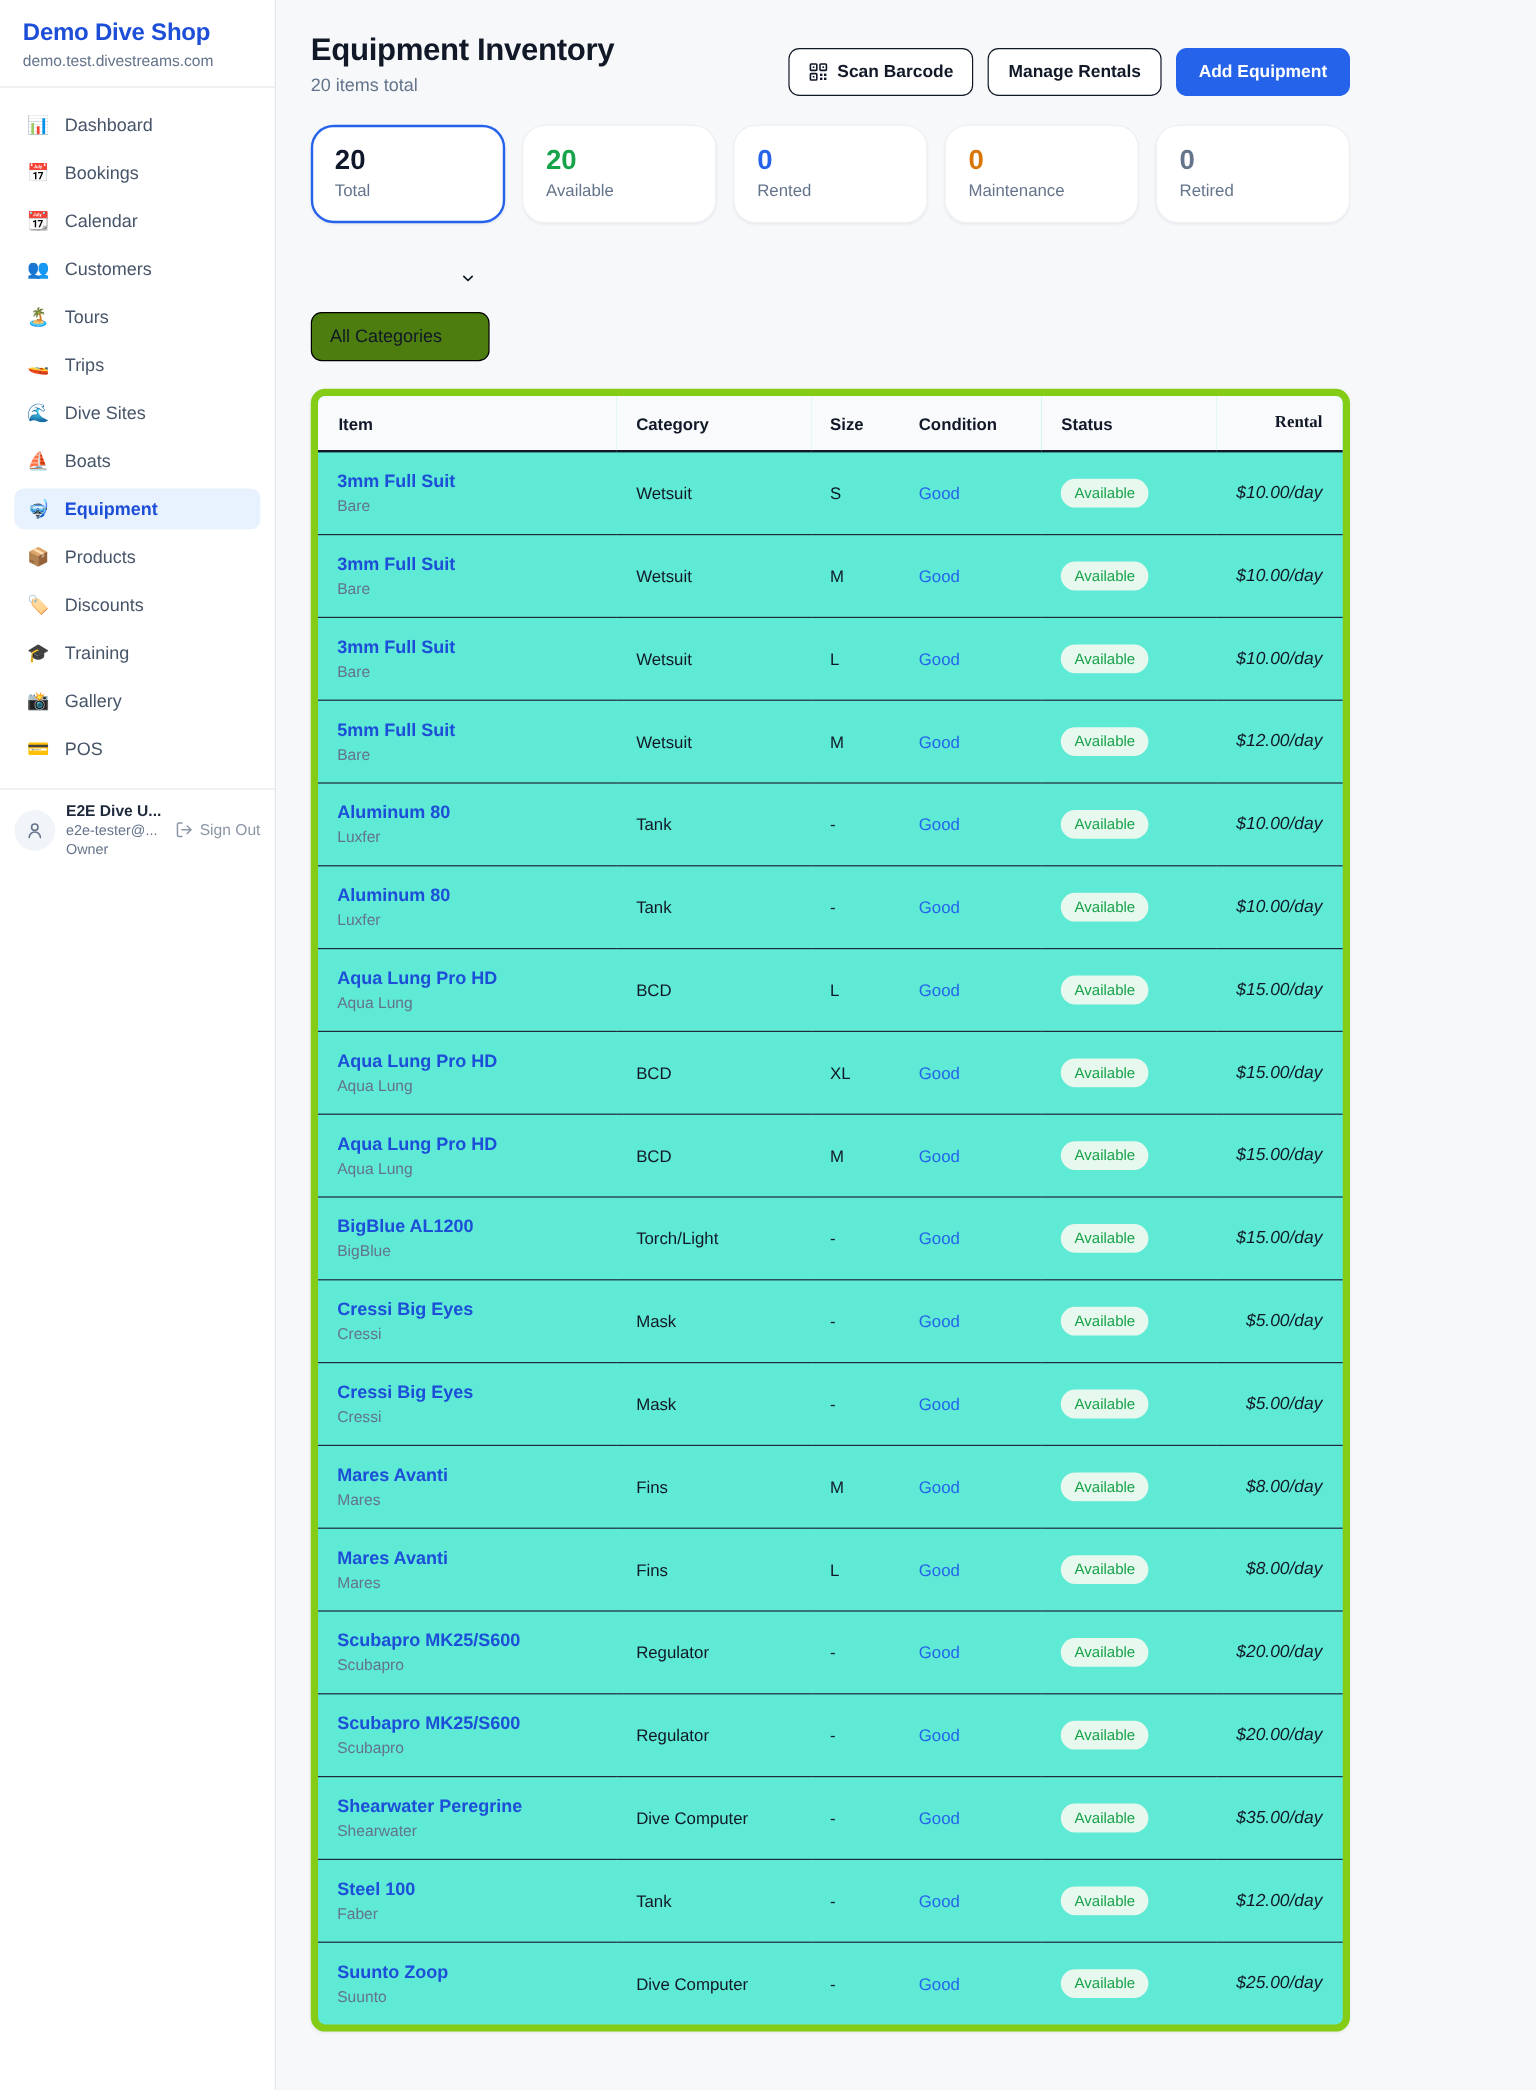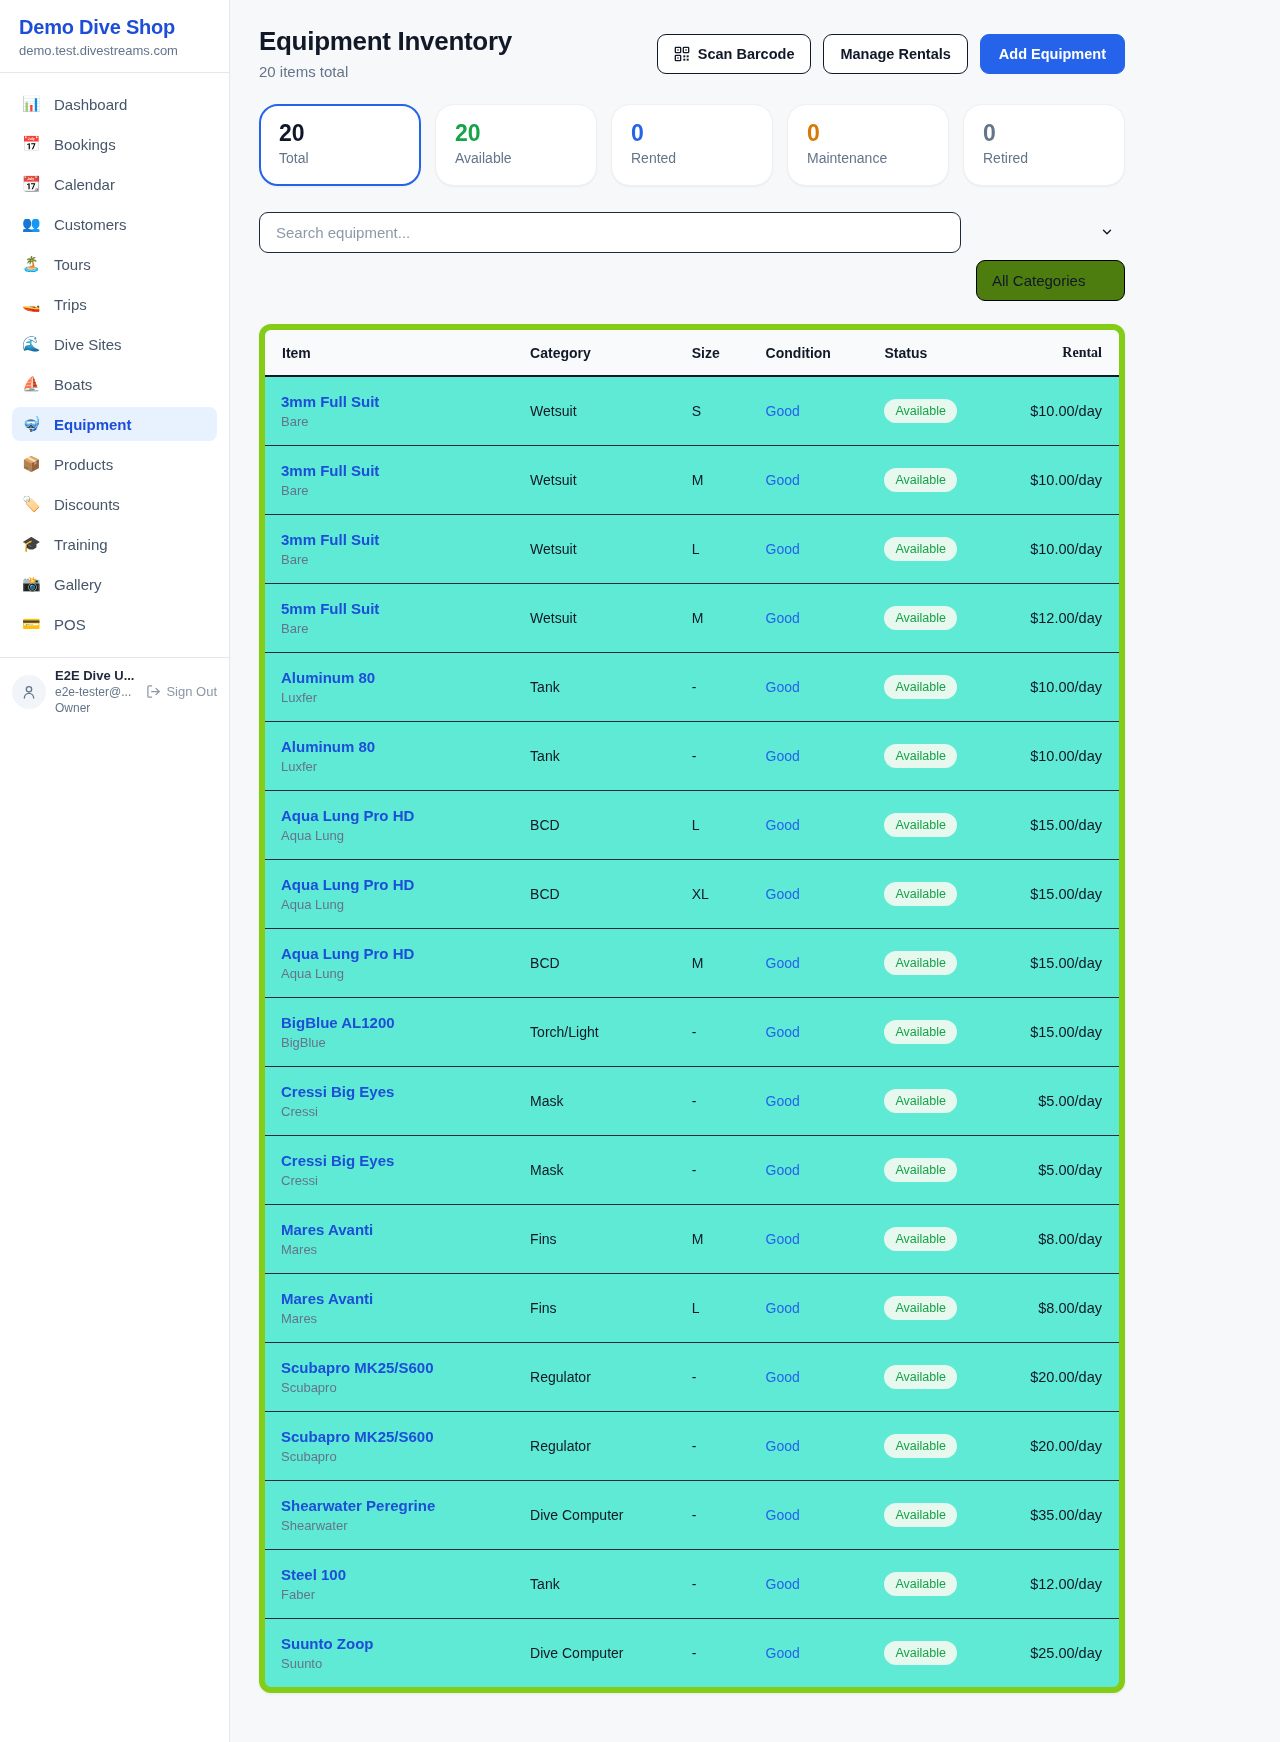--- a/index.html
+++ b/index.html
@@ -41,21 +41,21 @@
   .user-name{font-size:13px; font-weight:700; color:#1e293b; white-space:nowrap;}
   .user-email{font-size:12px; color:var(--gray); margin-top:2px; white-space:nowrap;}
   .user-role{font-size:12px; color:var(--gray); margin-top:2px;}
   .signout{
     margin-left:auto; display:flex; align-items:center; gap:5px;
     color:#8b97a6; font-size:13px; cursor:pointer; white-space:nowrap;
   }
   
   .main{position:absolute; left:230px; top:0; right:0; bottom:0; padding:26px 0 0 29px;}
   .content{width:866px;}
-  .page-header{display:flex; justify-content:space-between; align-items:center;}
+  .page-header{display:flex; justify-content:space-between; align-items:flex-end;}
   .page-title{font-size:26px; font-weight:800; color:#111827; letter-spacing:-0.3px;}
   .page-subtitle{font-size:15px; color:var(--gray); margin-top:6px;}
   .header-actions{display:flex; gap:12px; margin-top:2px;}
   .btn{
     height:40px; display:inline-flex; align-items:center; gap:8px;
     padding:0 16px; border-radius:9px; font-size:14.5px; font-weight:600;
     background:#fff; border:1px solid #111827; color:#111827; cursor:pointer;
     font-family:inherit;
   }
   .btn-primary{background:var(--accent); border-color:var(--accent); color:#fff; padding:0 18px;}
@@ -104,21 +104,21 @@
   tbody tr{height:69px; border-bottom:1px solid var(--row-border); cursor:pointer;}
   tbody tr:last-child{border-bottom:none;}
   tbody td{padding:0 16px; vertical-align:middle; font-size:14px; color:#111827;}
   .item-name{color:var(--link); font-size:15px; font-weight:700;}
   .item-brand{color:var(--gray); font-size:13px; margin-top:4px;}
   .condition-link{color:var(--accent); font-weight:500;}
   .status-badge{
     display:inline-block; background:var(--green-bg); color:var(--green);
     font-size:12.5px; font-weight:500; padding:5px 11px; border-radius:999px;
   }
-  td.rental{text-align:right; padding-right:17px; font-size:14.5px; color:#111827;}
+  td.rental{text-align:right; padding-right:17px; font-size:14.5px; color:#111827;font-style:italic;}
 </style>
 </head>
 <body>
 
 <aside class="sidebar">
   <div class="brand">
     <div class="brand-name">Demo Dive Shop</div>
     <div class="brand-domain">demo.test.divestreams.com</div>
   </div>
   <nav class="nav">
@@ -269,21 +269,20 @@
     <div class="stat-label">Maintenance</div>
   </div>
 
   <div class="stat-card">
     <div class="stat-value" style="color: rgb(100, 116, 139);">0</div>
     <div class="stat-label">Retired</div>
   </div>
 </div>
 
     <div class="filters">
-      <input class="search-input" type="text" placeholder="Search equipment..." style="">
       <div class="select-wrap">
         <select class="category-select"><option>All Categories</option></select>
         <span class="select-chevron">
           <svg width="14" height="14" viewBox="0 0 24 24" fill="none" stroke="#111827" stroke-width="2.4" stroke-linecap="round" stroke-linejoin="round">
               <polyline points="6 9 12 15 18 9"></polyline>
             </svg>
         </span>
       </div>
     </div>
 

